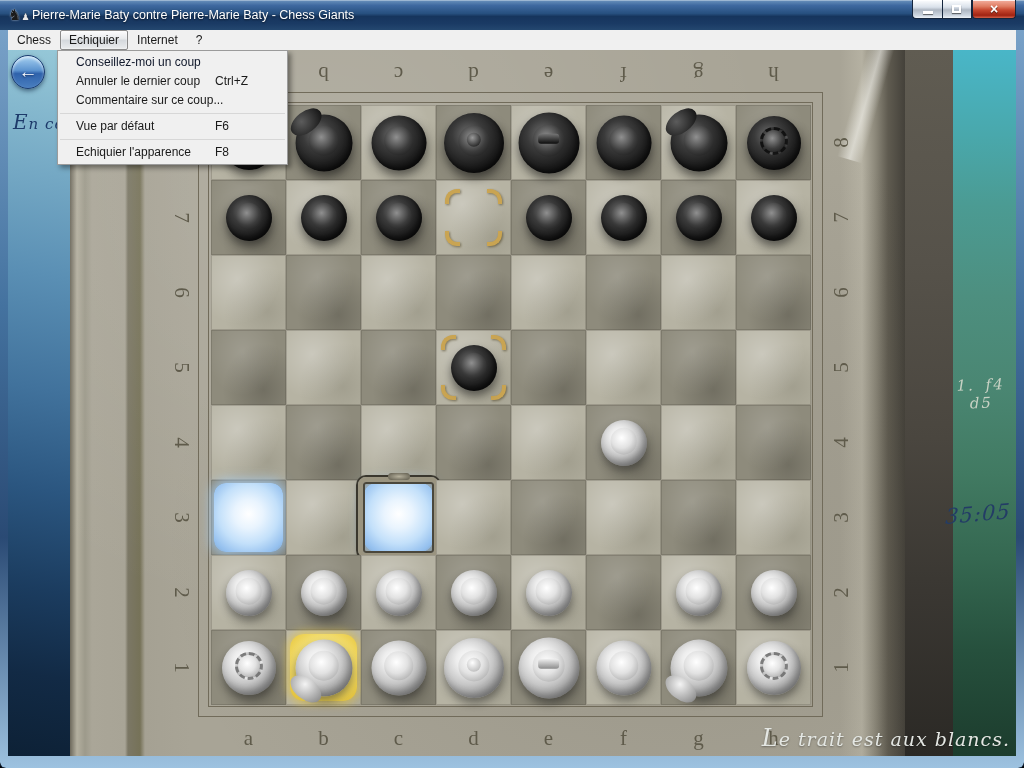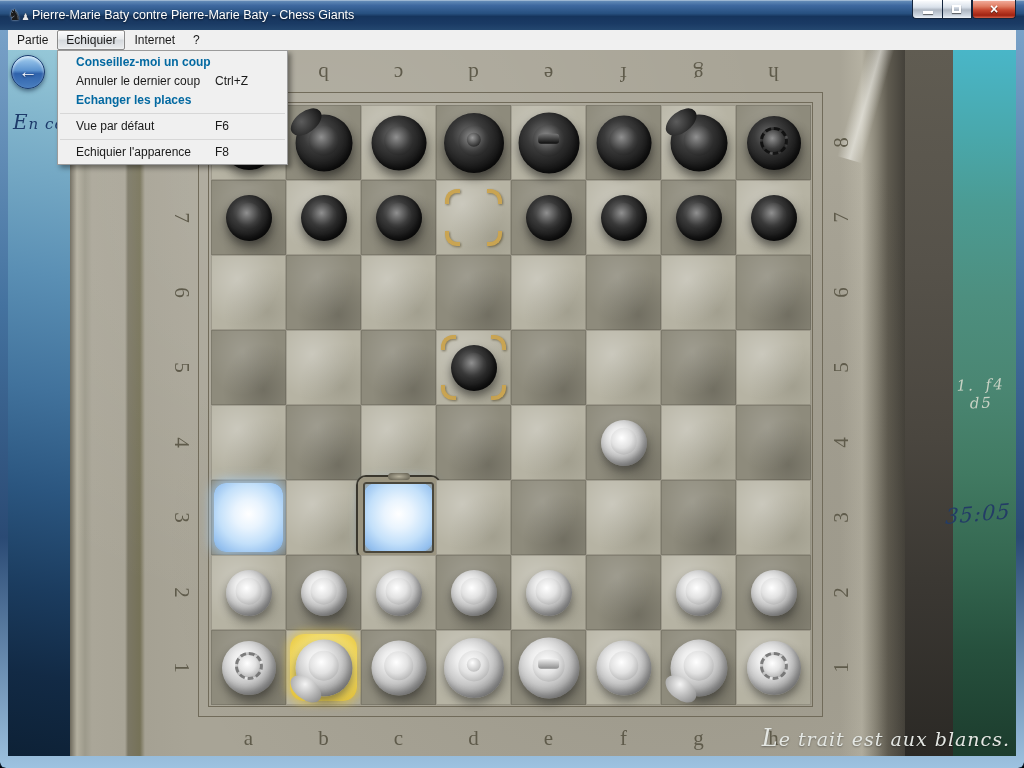--- a/index.html
+++ b/index.html
@@ -129,21 +129,21 @@
   .turnmsg{position:absolute;right:6px;top:674px;width:330px;text-align:right;color:#e4e7e3;
       font-family:"DejaVu Serif",serif;font-style:italic;font-size:19px;letter-spacing:1px;
       text-shadow:0 1px 2px rgba(0,0,0,.35);}
   .turnmsg::first-letter{font-size:24px;}
   
   .dropdown{position:absolute;left:49px;top:0;width:231px;background:#f0f0f0;border:1px solid #9b9b9b;
       box-shadow:3px 3px 5px rgba(0,0,0,.4);padding:2px 0;z-index:40;font-size:12px;color:#1a1a1a;}
   .dd-item{height:19px;line-height:19px;display:flex;padding:0 10px 0 18px;cursor:default;}
   .dd-item .lab{flex:1;white-space:nowrap;}
   .dd-item .sc{width:62px;text-align:left;}
-  .dd-item.disabled{color:#0369a1;font-weight:bold;}
+  .dd-item.disabled{color:#0f172a;}
   .dd-item.selected{background:#2e71d8;color:#fff;}
   .dd-sep{border-top:1px solid #d7d7d7;margin:3px 2px;}
 </style>
 </head>
 <body>
 
 <div class="win">
 
   <div class="titlebar">
     <span class="app-icon">♞<span class="mini">♟</span></span>
@@ -155,21 +155,21 @@
         <div class="wb maximize">
           <span class="box"></span>
         </div>
         <div class="wb close">
           <span class="x">×</span>
         </div>
       </div>
   </div>
 
   <div class="menubar" id="menubar">
-      <div class="mitem">Partie</div>
+      <div class="mitem">Chess</div>
       <div class="mitem active">Echiquier</div>
       <div class="mitem">Internet</div>
       <div class="mitem">?</div>
     </div>
 
   <div class="client">
     <div class="left-band"></div>
     <div class="stone"></div>
     <div class="right-dark"></div>
     <div class="teal-band"></div>
@@ -441,22 +441,22 @@
 
     <div class="dropdown" id="dropdown">
         <div class="dd-item disabled">
           <span class="lab">Conseillez-moi un coup</span>
           <span class="sc"></span>
         </div>
         <div class="dd-item">
           <span class="lab">Annuler le dernier coup</span>
           <span class="sc">Ctrl+Z</span>
         </div>
-        <div class="dd-item disabled">
-          <span class="lab">Echanger les places</span>
+        <div class="dd-item">
+          <span class="lab">Commentaire sur ce coup...</span>
           <span class="sc"></span>
         </div>
         <div class="dd-sep"></div>
         <div class="dd-item">
           <span class="lab">Vue par défaut</span>
           <span class="sc">F6</span>
         </div>
         <div class="dd-sep"></div>
         <div class="dd-item">
           <span class="lab">Echiquier l'apparence</span>

